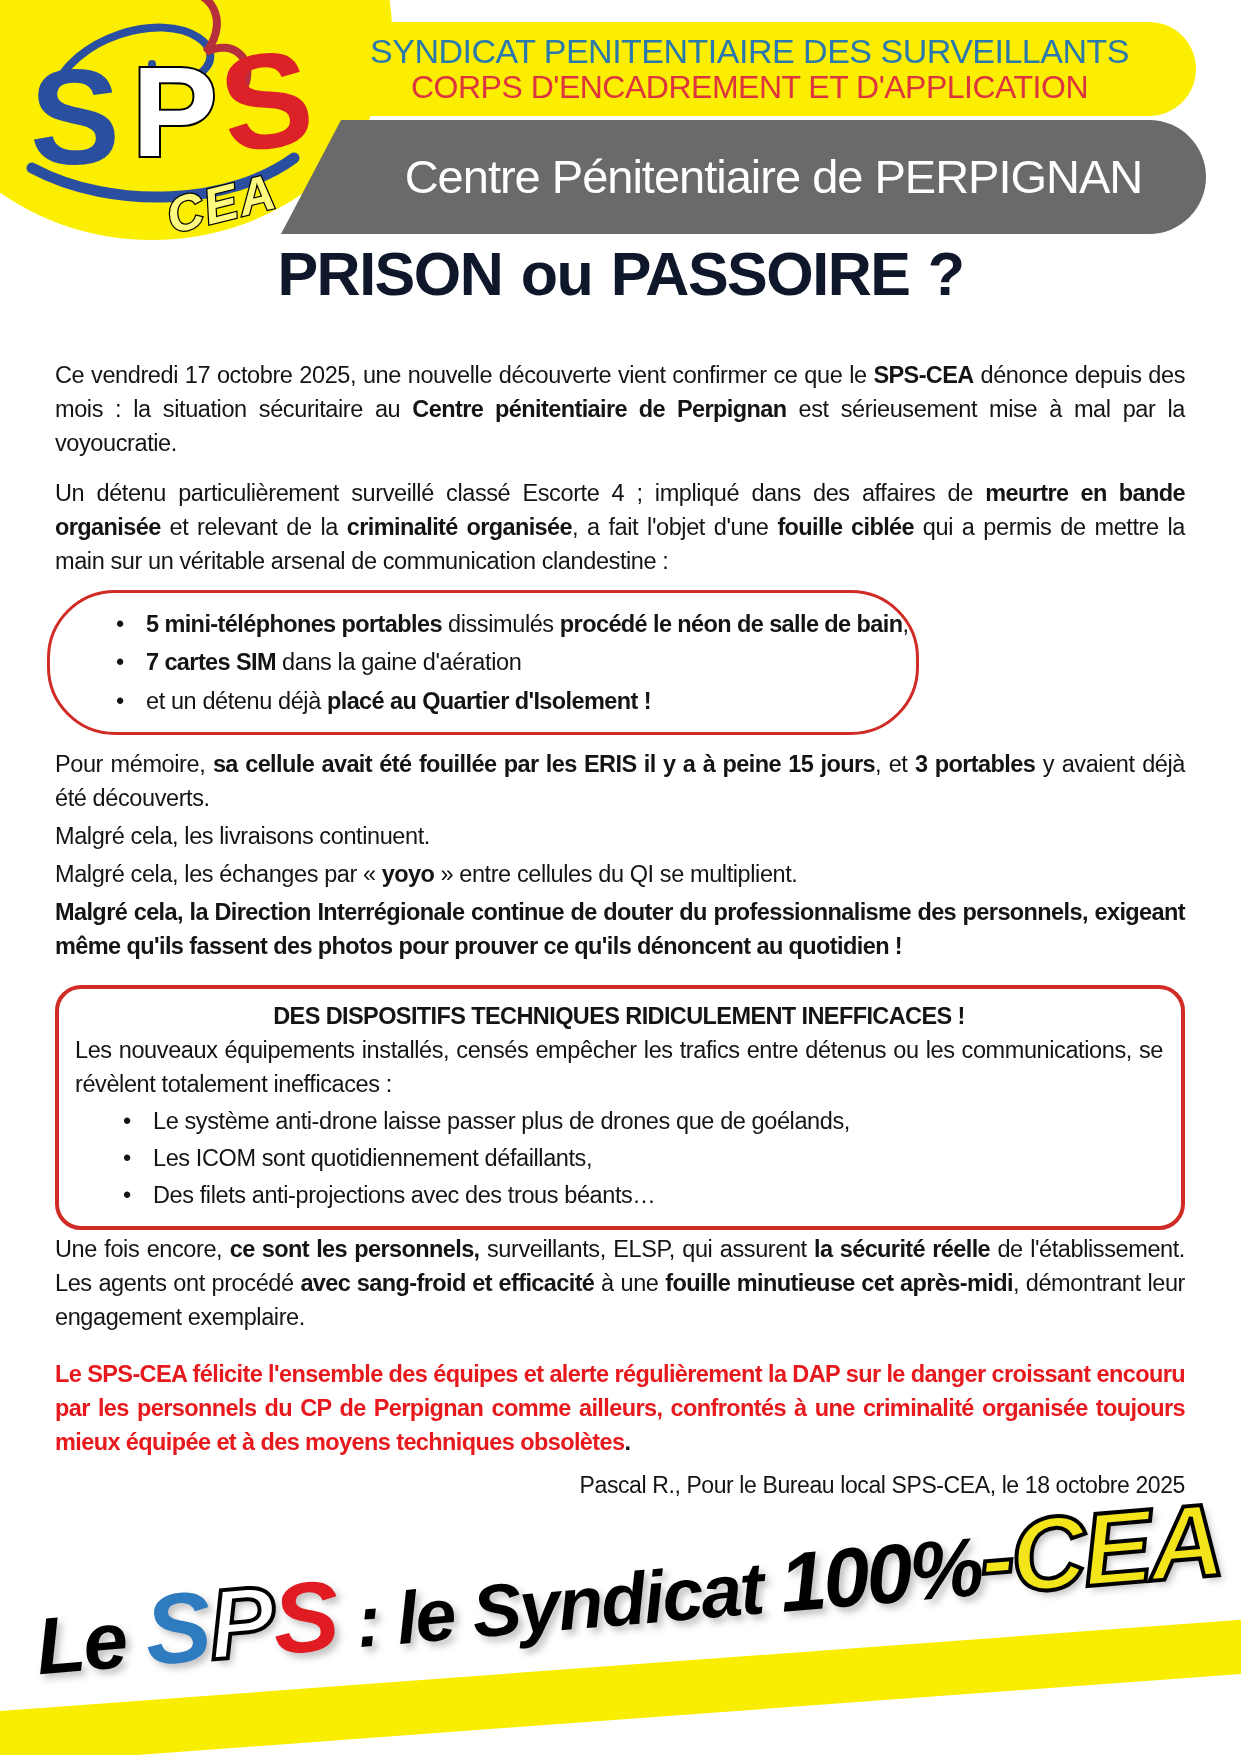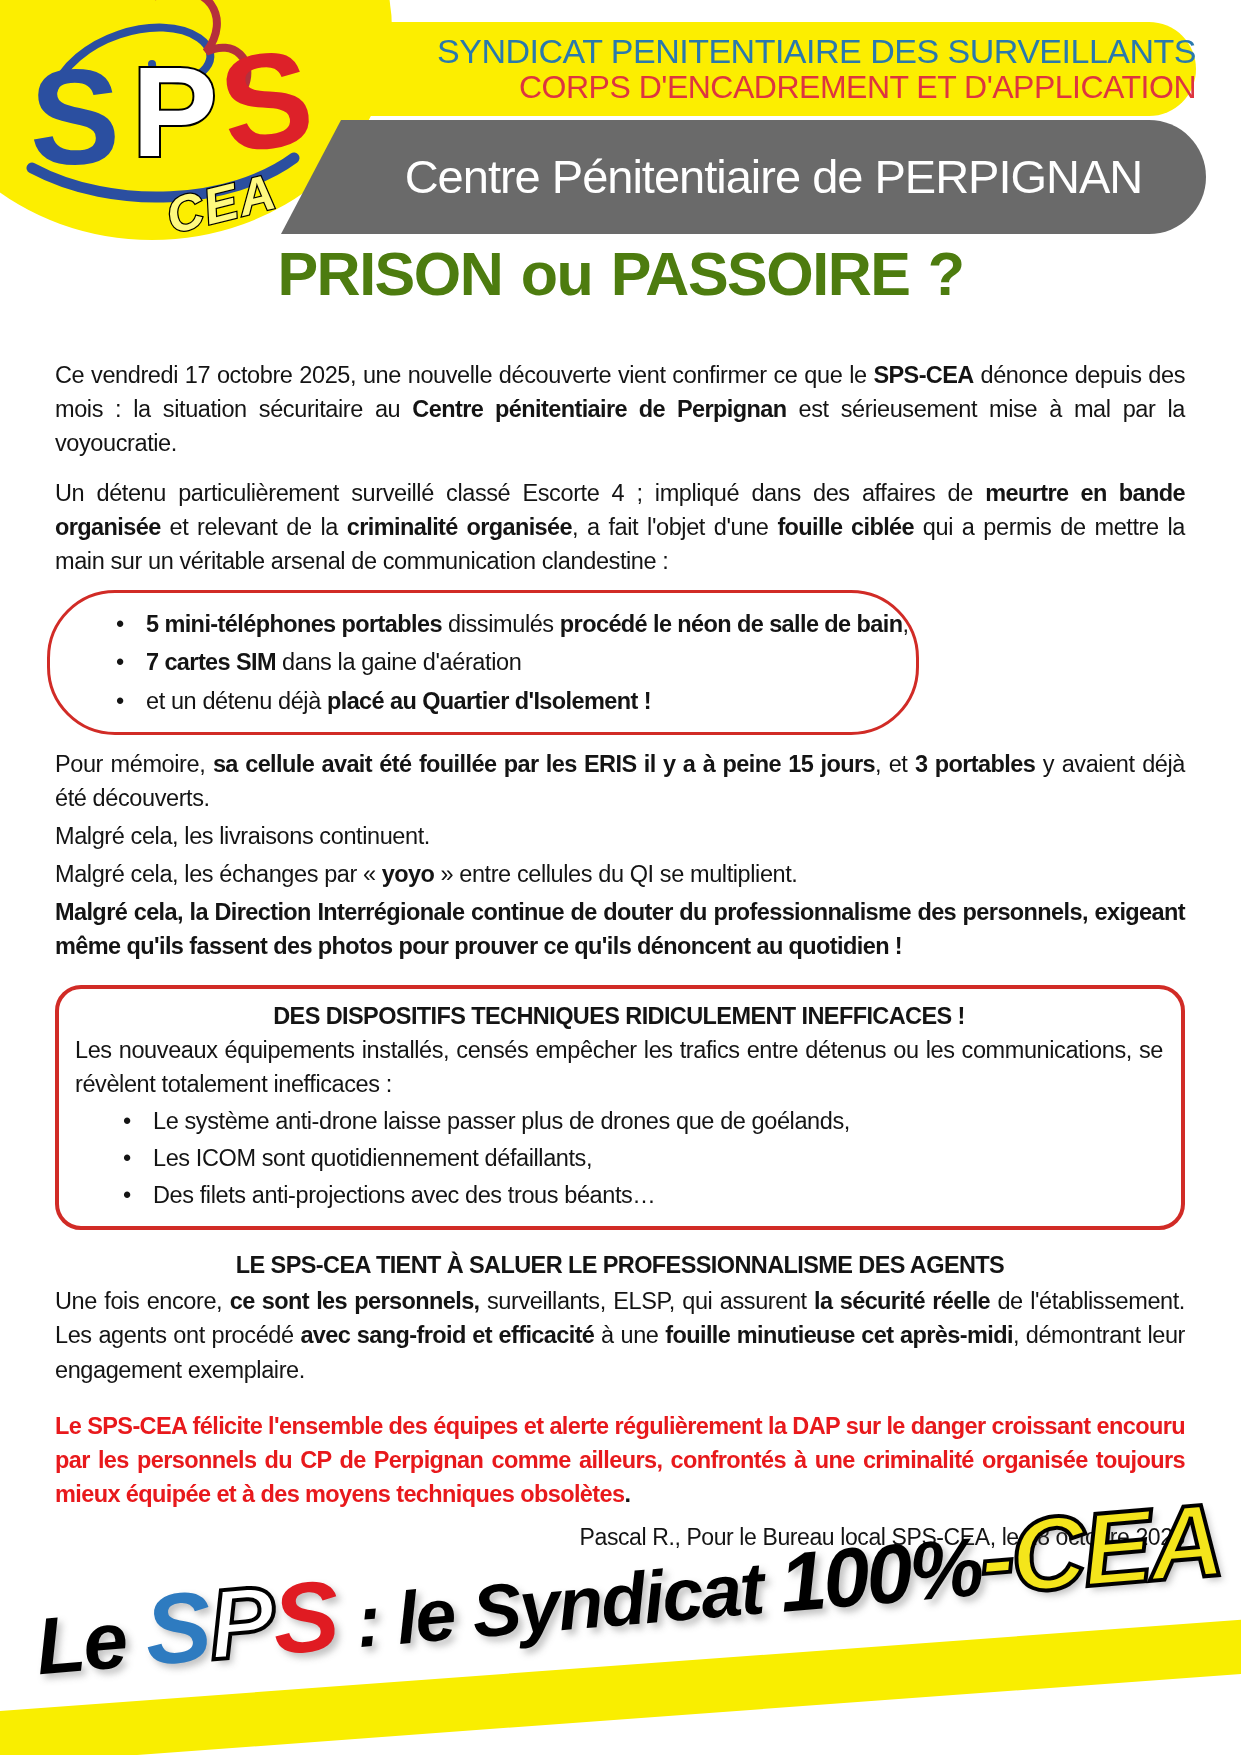--- a/index.html
+++ b/index.html
@@ -16,38 +16,38 @@
     font-size:23.5px;line-height:1.45;letter-spacing:-0.4px;color:#141414;
   }
   .b{font-weight:bold;letter-spacing:-0.6px;}
   .red{color:var(--text_red);}
   
   .header{position:relative;height:230px;}
   .logo-svg{position:absolute;left:-6px;top:-14px;width:400px;height:272px;}
   .org-banner{
     position:absolute;left:303px;top:22px;width:893px;height:94px;
     background:var(--yellow);border-radius:47px;
-    display:flex;flex-direction:column;justify-content:center;align-items:flex-end;
+    display:flex;flex-direction:column;justify-content:center;align-items:center;
   }
   .org-line1{color:var(--header_blue);font-size:34px;letter-spacing:-0.5px;line-height:1.1;white-space:nowrap;}
   .org-line2{color:var(--header_red);font-size:32px;letter-spacing:-0.5px;line-height:1.1;white-space:nowrap;}
   .facility-wrap{position:absolute;left:281px;top:120px;width:925px;height:114px;}
   .facility-slant{
     position:absolute;left:0;top:0;width:0;height:0;
     border-left:60px solid transparent;border-bottom:114px solid var(--banner_gray);
   }
   .facility-rect{
     position:absolute;left:60px;top:0;width:865px;height:114px;
     background:var(--banner_gray);border-radius:0 57px 57px 0;
     display:flex;align-items:center;justify-content:center;
   }
   .facility-text{color:#fff;font-size:47px;letter-spacing:-1px;white-space:nowrap;}
   .headline{
     font-size:61px;font-weight:bold;letter-spacing:-1.5px;word-spacing:3px;
-    text-align:center;margin:12px 0 0 0;line-height:1.05;color:#4d7c0f;
+    text-align:center;margin:12px 0 0 0;line-height:1.05;color:#0f172a;
   }
   
   .main{padding:0 56px 0 55px;margin-top:52px;}
   .para{text-align:justify;}
   .mt1{margin-top:4px;}
   .p-detenu{margin-top:16px;}
   
   .oval{
     margin:12px 0 12px -8px;width:872px;
     border:3.5px solid var(--accent_red);border-radius:68px;
@@ -143,21 +143,20 @@
   <div class="redbox">
     <div class="box-title">DES DISPOSITIFS TECHNIQUES RIDICULEMENT INEFFICACES !</div>
     <p class="para"><span>Les nouveaux équipements installés, censés empêcher les trafics entre détenus ou les communications, se révèlent totalement inefficaces :</span></p>
     <ul>
         <li><span>Le système anti-drone laisse passer plus de drones que de goélands,</span></li>
         <li><span>Les ICOM sont quotidiennement défaillants,</span></li>
         <li><span>Des filets anti-projections avec des trous béants…</span></li>
       </ul>
   </div>
 
-  <h2 class="salute-heading">LE SPS-CEA TIENT À SALUER LE PROFESSIONNALISME DES AGENTS</h2>
   <p class="para p-salute"><span>Une fois encore, </span><span class="b">ce sont les personnels,</span><span> surveillants, ELSP, qui assurent </span><span class="b">la sécurité réelle</span><span> de l'établissement. Les agents ont procédé </span><span class="b">avec sang-froid et efficacité</span><span> à une </span><span class="b">fouille minutieuse cet après-midi</span><span>, démontrant leur engagement exemplaire.</span></p>
   <p class="para p-alert"><span class="b red">Le SPS-CEA félicite l'ensemble des équipes et alerte régulièrement la DAP sur le danger croissant encouru par les personnels du CP de Perpignan comme ailleurs, confrontés à une criminalité organisée toujours mieux équipée et à des moyens techniques obsolètes</span><span class="b">.</span></p>
   <p class="signature">Pascal R., Pour le Bureau local SPS-CEA, le 18 octobre 2025</p>
 </div>
 
 <div class="footer">
   <div class="stripe"></div>
   <div class="slogan">
     <span class="f-le">Le </span><span class="f-s1">S</span><span class="f-p">P</span><span class="f-s2">S</span><span class="f-mid"> : le Syndicat </span><span class="f-pct">100%</span><span class="f-cea">-CEA</span>
   </div>

